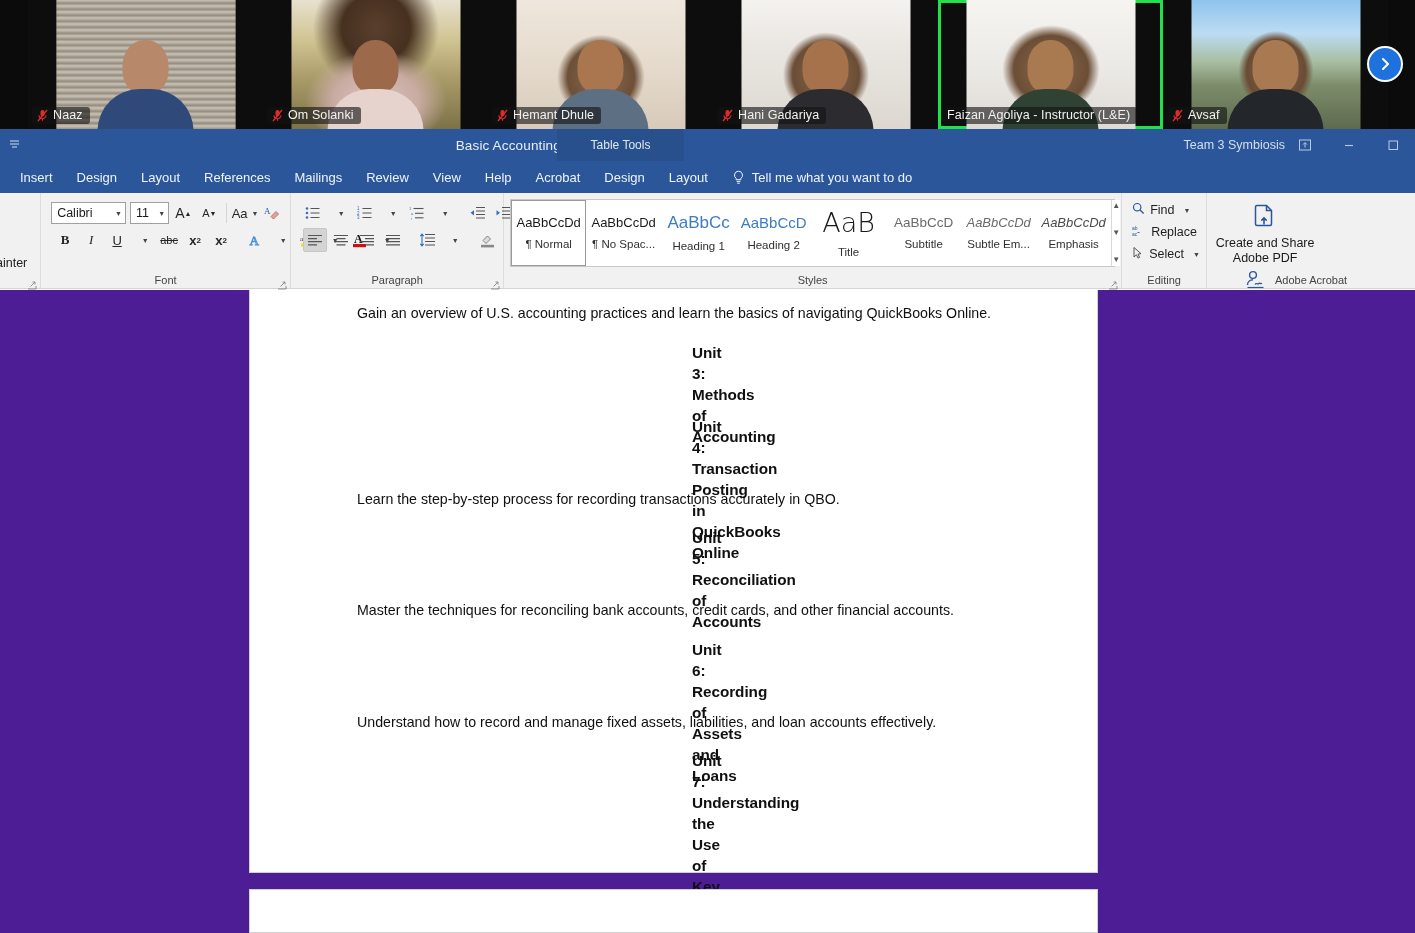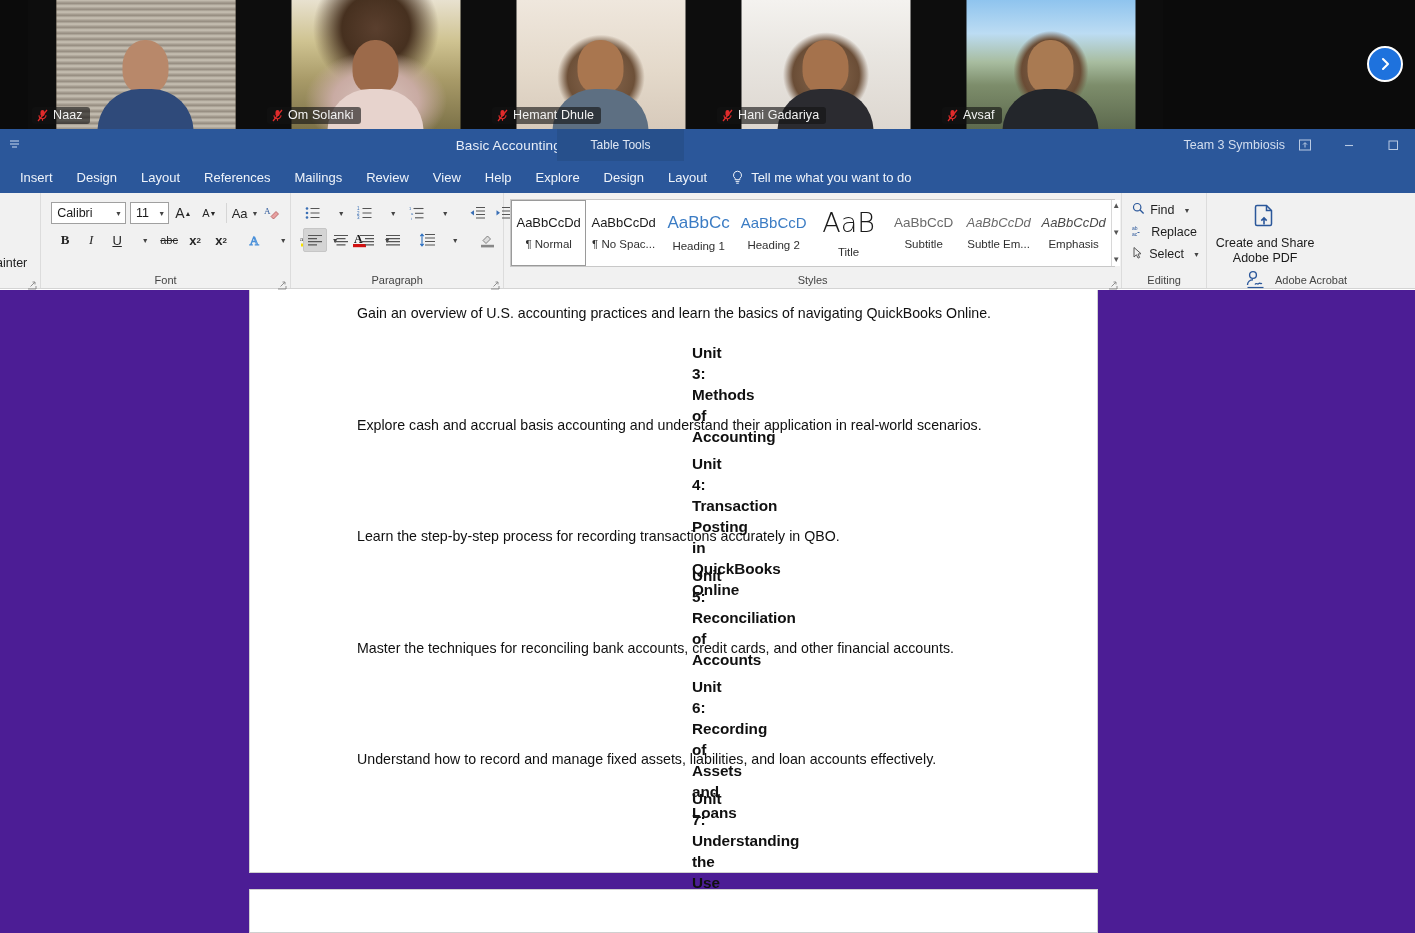--- a/index.html
+++ b/index.html
@@ -342,20 +342,31 @@
               <svg width="11" height="13" viewBox="0 0 11 13">
                 <rect x="3.5" y="1" width="4" height="6.2" rx="2" fill="#e02b2b"></rect>
                 <path d="M2 6.2a3.5 3.5 0 0 0 7 0" fill="none" stroke="#e02b2b" stroke-width="1.1"></path>
                 <path d="M5.5 9.7v2.1" stroke="#e02b2b" stroke-width="1.1"></path>
                 <path d="M1 12L10 1" stroke="#e02b2b" stroke-width="1.3"></path>
               </svg>
             </span>
             <span class="nm">Hani Gadariya</span>
           </div>
         </div>
+        <div class="tile active" style="width: 225px;">
+          <div class="vid bg-faizan" style="width: 169px;">
+            <div class="person">
+              <div class="head" style="background: rgb(169, 121, 79);"></div>
+              <div class="torso" style="background: rgb(47, 66, 51);"></div>
+            </div>
+          </div>
+          <div class="namebar">
+            <span class="nm">Faizan Agoliya - Instructor (L&amp;E)</span>
+          </div>
+        </div>
         <div class="tile" style="width: 225px;">
           <div class="vid bg-avsaf" style="width: 169px;">
             <div class="person">
               <div class="head" style="background: rgb(169, 122, 82);"></div>
               <div class="torso" style="background: rgb(35, 38, 43);"></div>
             </div>
           </div>
           <div class="namebar">
             <span class="mute-icon">
               <svg width="11" height="13" viewBox="0 0 11 13">
@@ -418,21 +429,21 @@
     <div class="ribbon-tabs">
       <div id="tabs" style="display:flex;align-items:flex-end;">
           <div class="rtab">Insert</div>
           <div class="rtab">Design</div>
           <div class="rtab">Layout</div>
           <div class="rtab">References</div>
           <div class="rtab">Mailings</div>
           <div class="rtab">Review</div>
           <div class="rtab">View</div>
           <div class="rtab">Help</div>
-          <div class="rtab">Explore</div>
+          <div class="rtab">Acrobat</div>
           <div class="rtab ctx">Design</div>
           <div class="rtab ctx">Layout</div>
         </div>
       <div class="tellme">
         <span class="bulb">
           <svg width="13" height="15" viewBox="0 0 13 15">
               <path d="M6.5 1.2a4 4 0 0 0-2.4 7.2v1.3h4.8V8.4A4 4 0 0 0 6.5 1.2z" fill="none" stroke="#eef3fa" stroke-width="1"></path>
               <path d="M4.6 11.4h3.8M5.2 13.2h2.6" stroke="#eef3fa" stroke-width="1"></path>
             </svg>
         </span>
@@ -785,21 +796,20 @@
         </div>
         <div class="grp-label">Adobe Acrobat</div>
       </div>
     </div>
 
     <div class="canvas">
       <div class="page" id="page1">
         <div class="doc-body" id="docbody">
             <div class="p body">Gain an overview of U.S. accounting practices and learn the basics of navigating QuickBooks Online.</div>
             <div class="p head">Unit 3: Methods of Accounting</div>
-            <div class="p body">Explore cash and accrual basis accounting and understand their application in real-world scenarios.</div>
             <div class="p head">Unit 4: Transaction Posting in QuickBooks Online</div>
             <div class="p body">Learn the step-by-step process for recording transactions accurately in QBO.</div>
             <div class="p head">Unit 5: Reconciliation of Accounts</div>
             <div class="p body">Master the techniques for reconciling bank accounts, credit cards, and other financial accounts.</div>
             <div class="p head">Unit 6: Recording of Assets and Loans</div>
             <div class="p body">Understand how to record and manage fixed assets, liabilities, and loan accounts effectively.</div>
             <div class="p head">Unit 7: Understanding the Use of Key Accounts</div>
           </div>
       </div>
       <div class="page" id="page2"></div>

